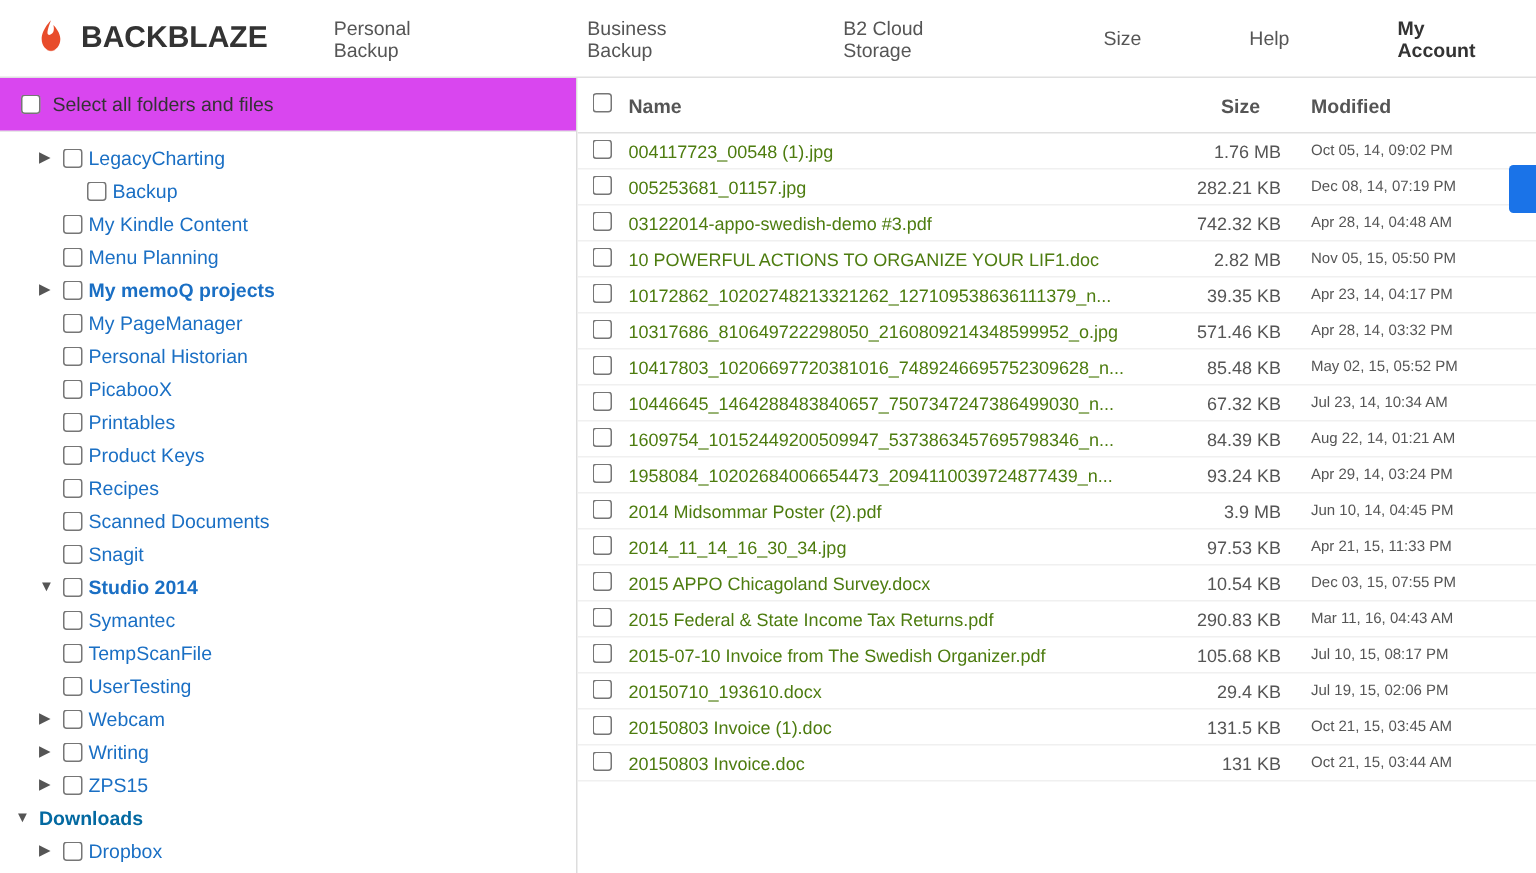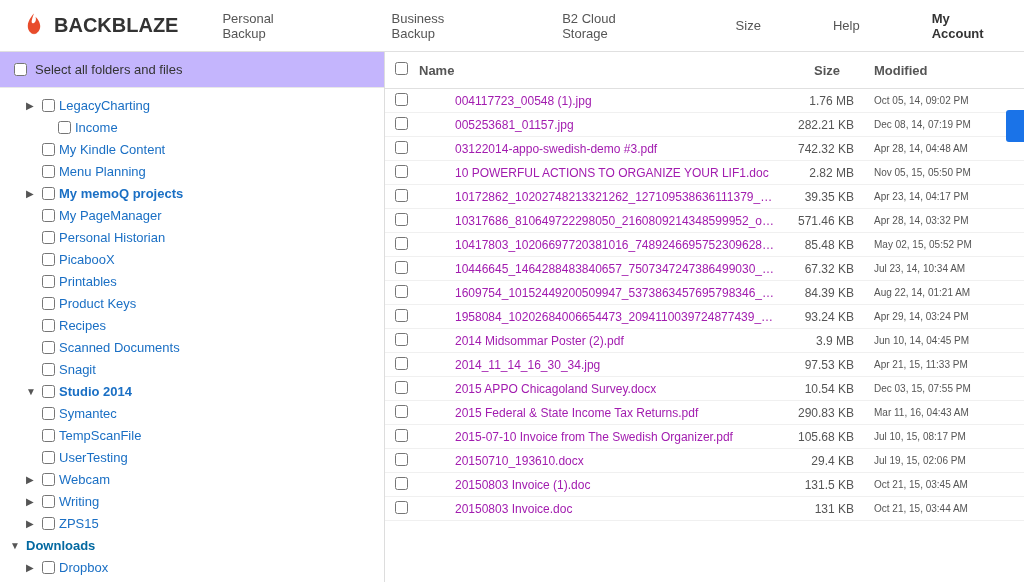--- a/index.html
+++ b/index.html
@@ -54,21 +54,21 @@
       overflow-y: auto;
       background: #fff;
       padding: 0;
     }
 
     .select-all-bar {
       display: flex;
       align-items: center;
       padding: 10px 14px;
       border-bottom: 1px solid #e8e8e8;
-      background: #c4b5fd;
+      background: #d946ef;
       gap: 8px;
     }
     .select-all-bar input[type=checkbox] { margin: 0; }
     .select-all-label { font-size: 13px; color: #333; }
 
     .tree-list {
       list-style: none;
       padding: 6px 0;
     }
     .tree-item {
@@ -125,21 +125,21 @@
     .file-row {
       display: flex;
       align-items: center;
       padding: 3px 10px;
       font-size: 12px;
       color: #333;
       border-bottom: 1px solid #f0f0f0;
       min-height: 24px;
     }
     .file-row .col-check { width: 24px; flex-shrink: 0; }
-    .file-row .col-name { flex: 1; color: #a21caf; overflow: hidden; text-overflow: ellipsis; white-space: nowrap; padding-right: 10px; margin-left: 36px; }
+    .file-row .col-name { flex: 1; color: #4d7c0f; overflow: hidden; text-overflow: ellipsis; white-space: nowrap; padding-right: 10px; }
     .file-row .col-size { width: 90px; text-align: right; padding-right: 20px; color: #555; white-space: nowrap; }
     .file-row .col-modified { width: 140px; color: #555; white-space: nowrap; font-size: 10px; }
 
     
     ::-webkit-scrollbar { width: 8px; }
     ::-webkit-scrollbar-track { background: #f1f1f1; }
     ::-webkit-scrollbar-thumb { background: #c0c0c0; border-radius: 4px; }
 
     
     .blue-btn-top {
@@ -182,21 +182,21 @@
     </div>
     <ul class="tree-list" id="tree-container">
     <li class="tree-item indented-1">
           <span class="expand-arrow">▶</span>
           <input type="checkbox" style="">
           <span class="folder-name">LegacyCharting</span>
         </li>
         <li class="tree-item indented-2">
           <span class="expand-arrow"></span>
           <input type="checkbox" style="">
-          <span class="folder-name">Income</span>
+          <span class="folder-name">Backup</span>
         </li>
         <li class="tree-item indented-1">
           <span class="expand-arrow"></span>
           <input type="checkbox" style="">
           <span class="folder-name">My Kindle Content</span>
         </li>
         <li class="tree-item indented-1">
           <span class="expand-arrow"></span>
           <input type="checkbox" style="">
           <span class="folder-name">Menu Planning</span>

